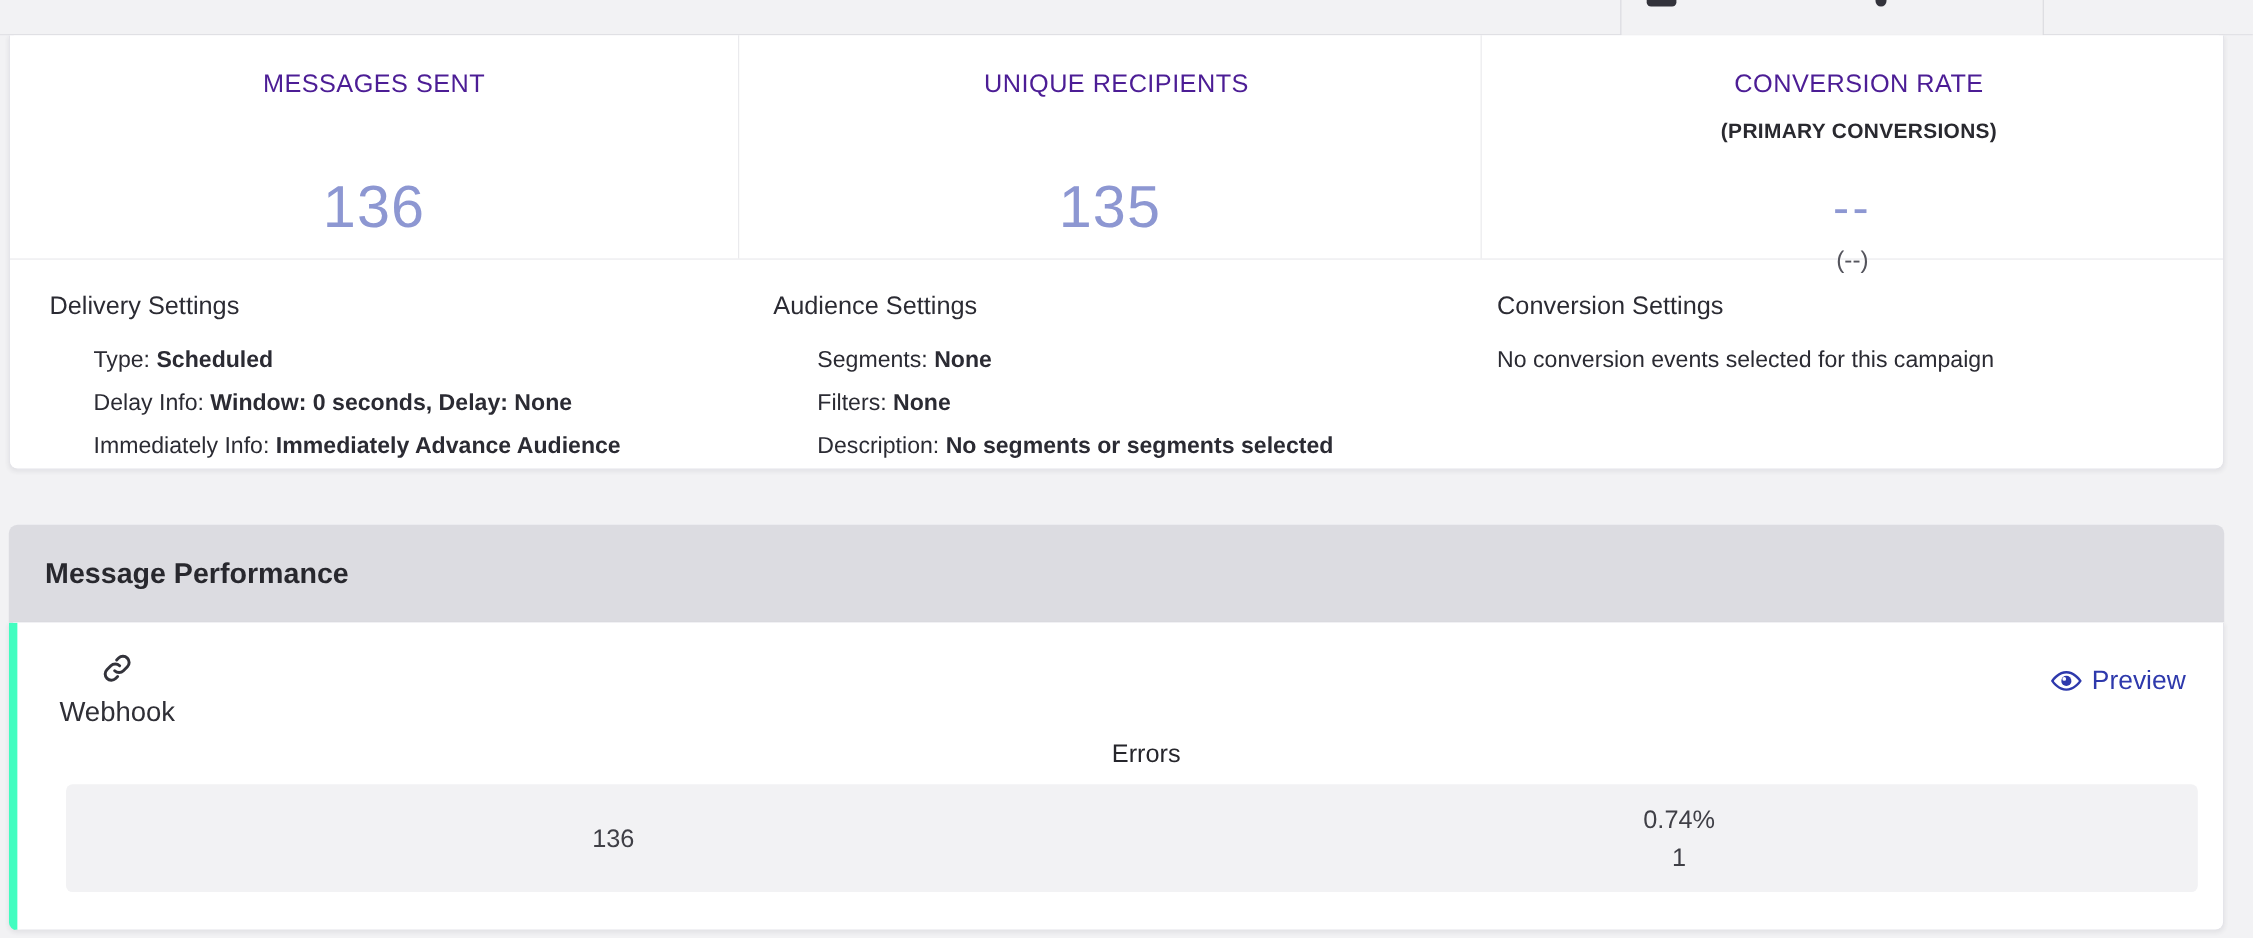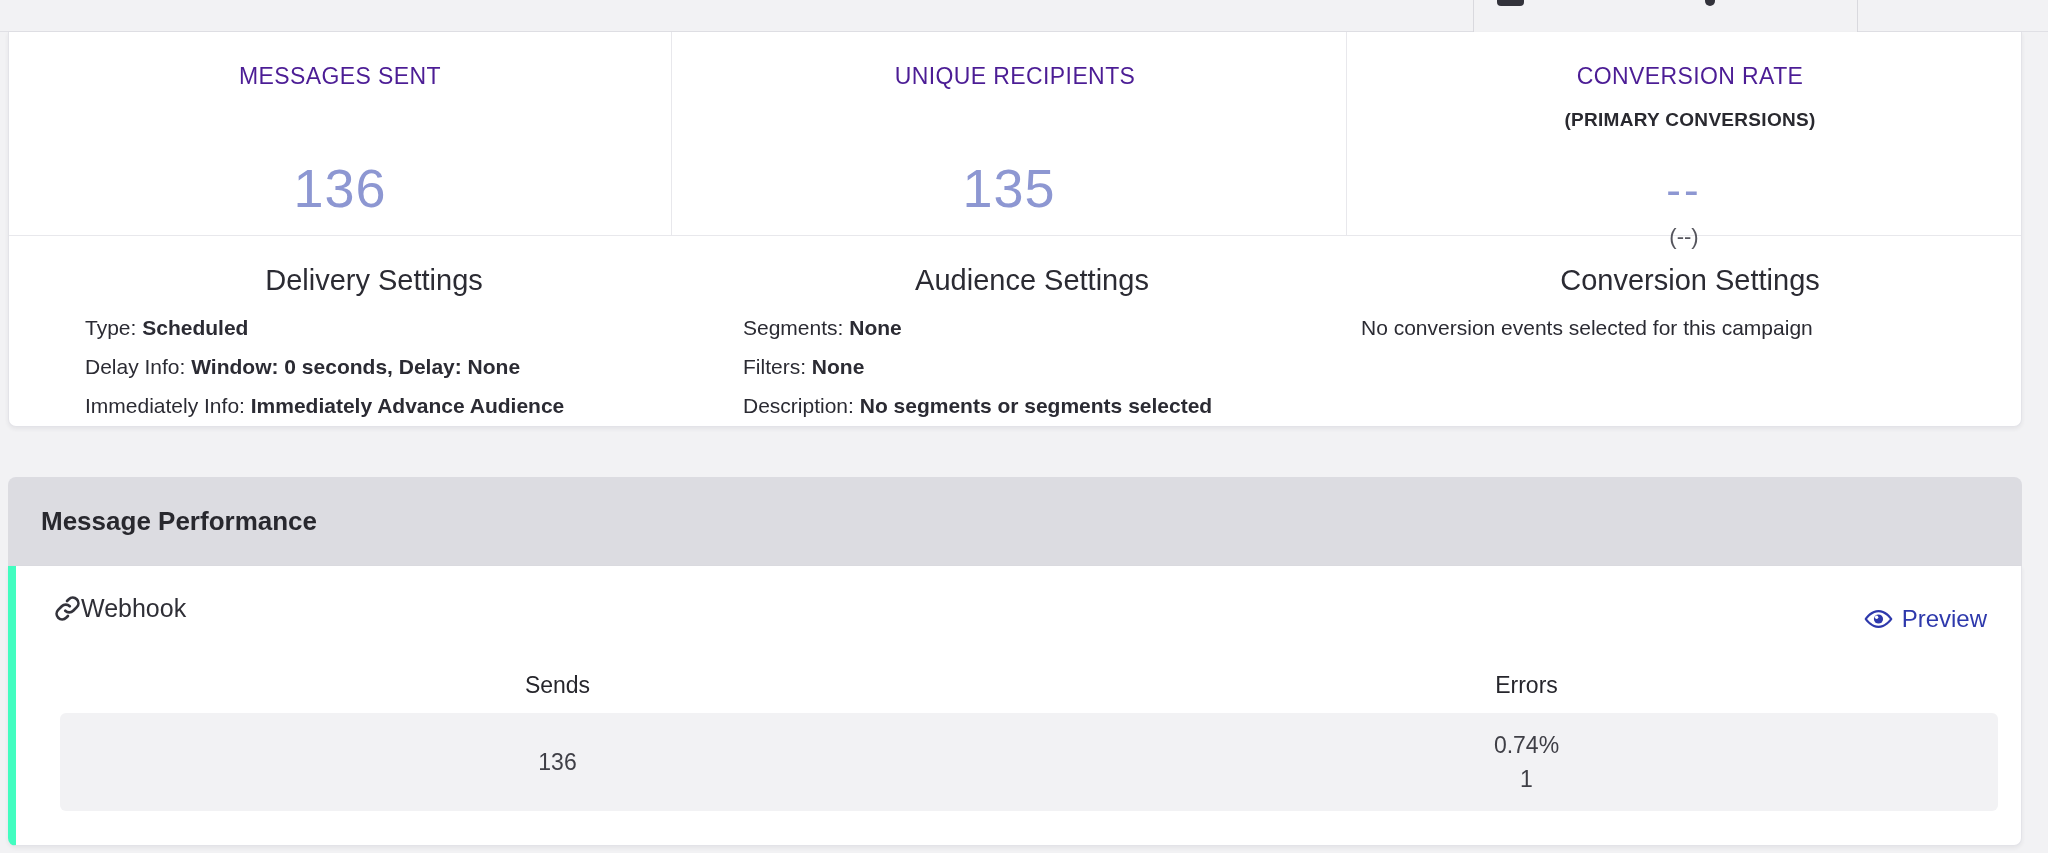--- a/index.html
+++ b/index.html
@@ -63,21 +63,21 @@
   .stat-secondary{
     position:absolute; left:0; top:192px; width:100%;
     font-size:22px; font-weight:400; color:var(--text-muted);
   }
 
   .settings-row{
     display:flex; border-top:1px solid var(--border-soft);
     padding:28px 0 0 36px; height:192px;
   }
   .settings-col{width:658px; flex:0 0 658px;}
-  .settings-heading{font-size:29px; font-weight:400; color:#2b2b33; height:30px; margin-bottom:14px;text-align:center;}
+  .settings-heading{font-size:23px; font-weight:400; color:#2b2b33; height:30px; margin-bottom:14px;}
   .kv{height:39px; display:flex; align-items:center; font-size:21px; color:#2b2b33;margin-left:40px;}
   .kv .lbl{font-weight:400; white-space:pre;}
   .kv .val{font-weight:700; white-space:pre;text-align:center;}
   .settings-note{height:39px; display:flex; align-items:center; font-size:21px; font-weight:400; color:#2b2b33;}
 
   
   .mp-bar{
     position:absolute; left:8px; top:477px; width:2014px; height:89px;
     background:var(--bar-bg); border-radius:8px 8px 0 0;
     display:flex; align-items:center; padding-left:33px;
@@ -86,21 +86,21 @@
   .channel-card{
     position:absolute; left:8px; top:566px; width:2014px; height:280px;
     background:var(--card-bg);
     border-left:8px solid var(--accent-teal);
     border-bottom:1px solid var(--border);
     border-right:1px solid var(--border);
     border-radius:0 0 8px 8px;
     box-shadow:0 2px 4px rgba(40,40,60,0.07);
   }
   .channel-head{
-    position:absolute; left:38px; top:28px; display:flex; align-items:center; 
+    position:absolute; left:38px; top:28px; display:flex; align-items:center; gap:12px;flex-direction:column;
   }
   .link-icon{width:27px; height:27px; color:var(--icon-dark); display:block;}
   .channel-name{font-size:25px; font-weight:500; color:#2f2f36;}
   .preview-link{
     position:absolute; right:34px; top:39px;
     display:flex; align-items:center; gap:9px;
     color:var(--link-blue); font-size:24px; font-weight:400;
     cursor:pointer; text-decoration:none;
   }
   .eye-icon{width:29px; height:20px; display:block;}
@@ -210,21 +210,20 @@
     <svg class="eye-icon" viewBox="0 0 29 20">
       <path d="M14.5 1C7.5 1 2.2 7.2 0.8 9.4c-0.25 0.38-0.25 0.82 0 1.2C2.2 12.8 7.5 19 14.5 19s12.3-6.2 13.7-8.4c0.25-0.38 0.25-0.82 0-1.2C26.8 7.2 21.5 1 14.5 1z M14.5 16.8c-5.6 0-10.1-4.9-11.4-6.8 1.3-1.9 5.8-6.8 11.4-6.8s10.1 4.9 11.4 6.8c-1.3 1.9-5.8 6.8-11.4 6.8z" fill="currentColor"></path>
       <circle cx="14.5" cy="10" r="4.6" fill="currentColor"></circle>
       <circle cx="12.6" cy="8.2" r="1.7" fill="#ffffff"></circle>
     </svg>
     <span>Preview</span>
   </a>
 
   <div class="mp-table">
     <div class="mp-header-row">
-      <div class="mp-header-cell">Sends</div>
       <div class="mp-header-cell">Errors</div>
     </div>
     <div class="mp-data-row">
       <div class="mp-data-cell">
         <span>136</span>
       </div>
       <div class="mp-data-cell">
         <span>0.74%</span>
         <span>1</span>
       </div>

